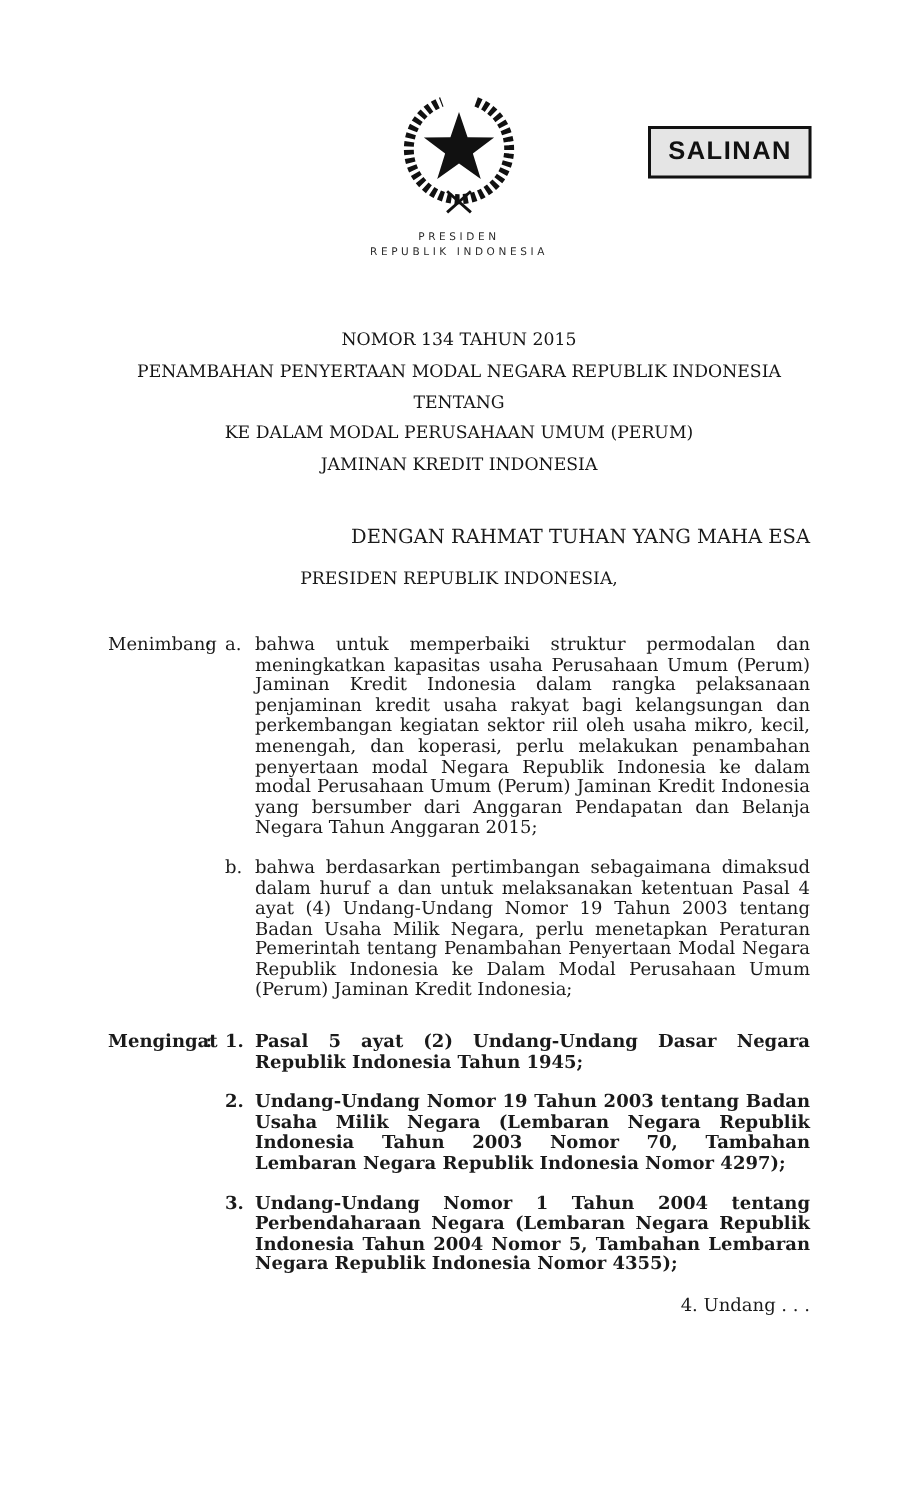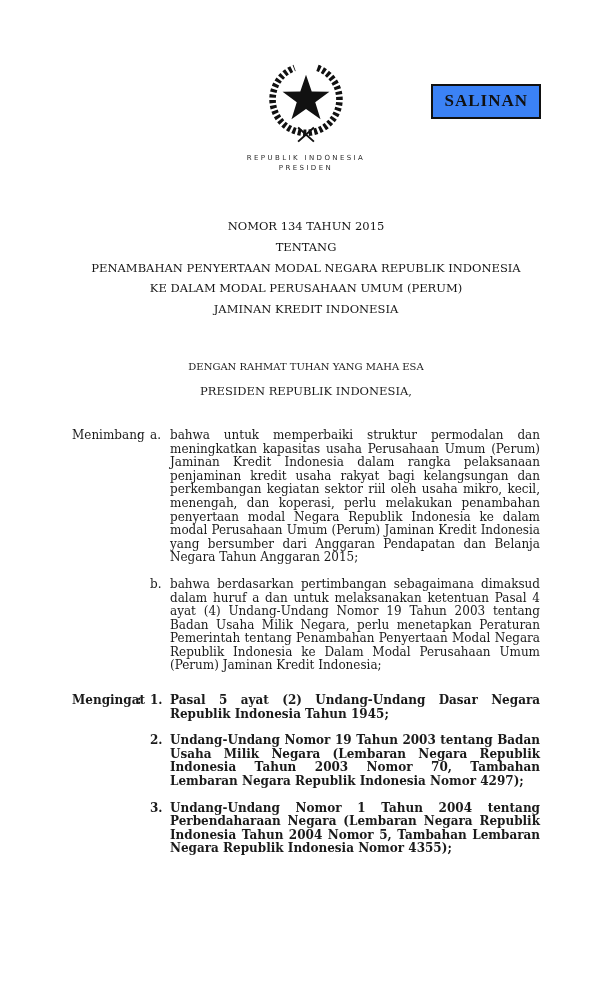--- a/index.html
+++ b/index.html
@@ -36,45 +36,45 @@
     color: #2b2b2b;
     line-height: 10px;
   }
 
   .salinan-stamp {
     position: absolute;
     top: 84px;
     right: 71px;
     border: 2.5px solid #111;
     padding: 5px 11px 6px 11px;
-    font-family: Liberation Serif, serif;
+    font-family: Liberation Sans, sans-serif;
     font-weight: bold;
     font-size: 17px;
     letter-spacing: 1px;
     color: #111;
-    background: #3b82f6;
+    background: #e5e5e5;
   }
 
   
   .content {
     position: absolute;
     top: 216px;
     left: 72px;
     width: 468px;
   }
   .title-block {
     text-align: center;
     font-size: 11.5px;
     line-height: 20.8px;
     color: #151515;
   }
   .invocation {
-    margin-top: 41px;
-    text-align: center;
-    font-size: 10px;
+    margin-top: 31px;
+    text-align: right;
+    font-size: 13px;
   }
   .authority {
     margin-top: 12px;
     text-align: center;
     font-size: 11.5px;
   }
 
   .clauses {
     margin-top: 31px;
     font-size: 12px;
@@ -131,33 +131,33 @@
   <div class="emblem-wrap">
     <svg class="emblem-svg" width="92" height="88" viewBox="0 0 100 100" aria-hidden="true">
 
       <path d="M 63 11.3 A 38 38 0 1 1 37 11.3" fill="none" stroke="#111" stroke-width="7.5" stroke-dasharray="3.6 2.6"></path>
 
       <path d="M41 95 L59 79 M59 95 L41 79" stroke="#111" stroke-width="2.2" fill="none"></path>
 
       <polygon points="50,19 56.5,38.1 76.6,38.3 60.5,50.4 66.5,69.7 50,58 33.5,69.7 39.5,50.4 23.4,38.3 43.5,38.1" fill="#111"></polygon>
     </svg>
     <div class="emblem-caption">
+      <div>PRESIDEN</div>
       <div>REPUBLIK INDONESIA</div>
-      <div>PRESIDEN</div>
     </div>
   </div>
 
   <div class="salinan-stamp">SALINAN</div>
 
   <div class="content">
 
     <div class="title-block">
       <div>NOMOR 134 TAHUN 2015</div>
+      <div>PENAMBAHAN PENYERTAAN MODAL NEGARA REPUBLIK INDONESIA</div>
       <div>TENTANG</div>
-      <div>PENAMBAHAN PENYERTAAN MODAL NEGARA REPUBLIK INDONESIA</div>
       <div>KE DALAM MODAL PERUSAHAAN UMUM (PERUM)</div>
       <div>JAMINAN KREDIT INDONESIA</div>
     </div>
 
     <div class="invocation">DENGAN RAHMAT TUHAN YANG MAHA ESA</div>
     <div class="authority">PRESIDEN REPUBLIK INDONESIA,</div>
 
     <div class="clauses">
 
       <div class="clause-row">
@@ -189,15 +189,16 @@
           </div>
           <div class="clause-item">
             <div class="item-marker">3.</div>
             <div class="item-text">Undang-Undang Nomor 1 Tahun 2004 tentang Perbendaharaan Negara (Lembaran Negara Republik Indonesia Tahun 2004 Nomor 5, Tambahan Lembaran Negara Republik Indonesia Nomor 4355);</div>
           </div>
         </div>
       </div>
 
     </div>
 
+    <div class="catchword">4. Undang . . .</div>
 
   </div>
 </div>
 
 </body></html>

